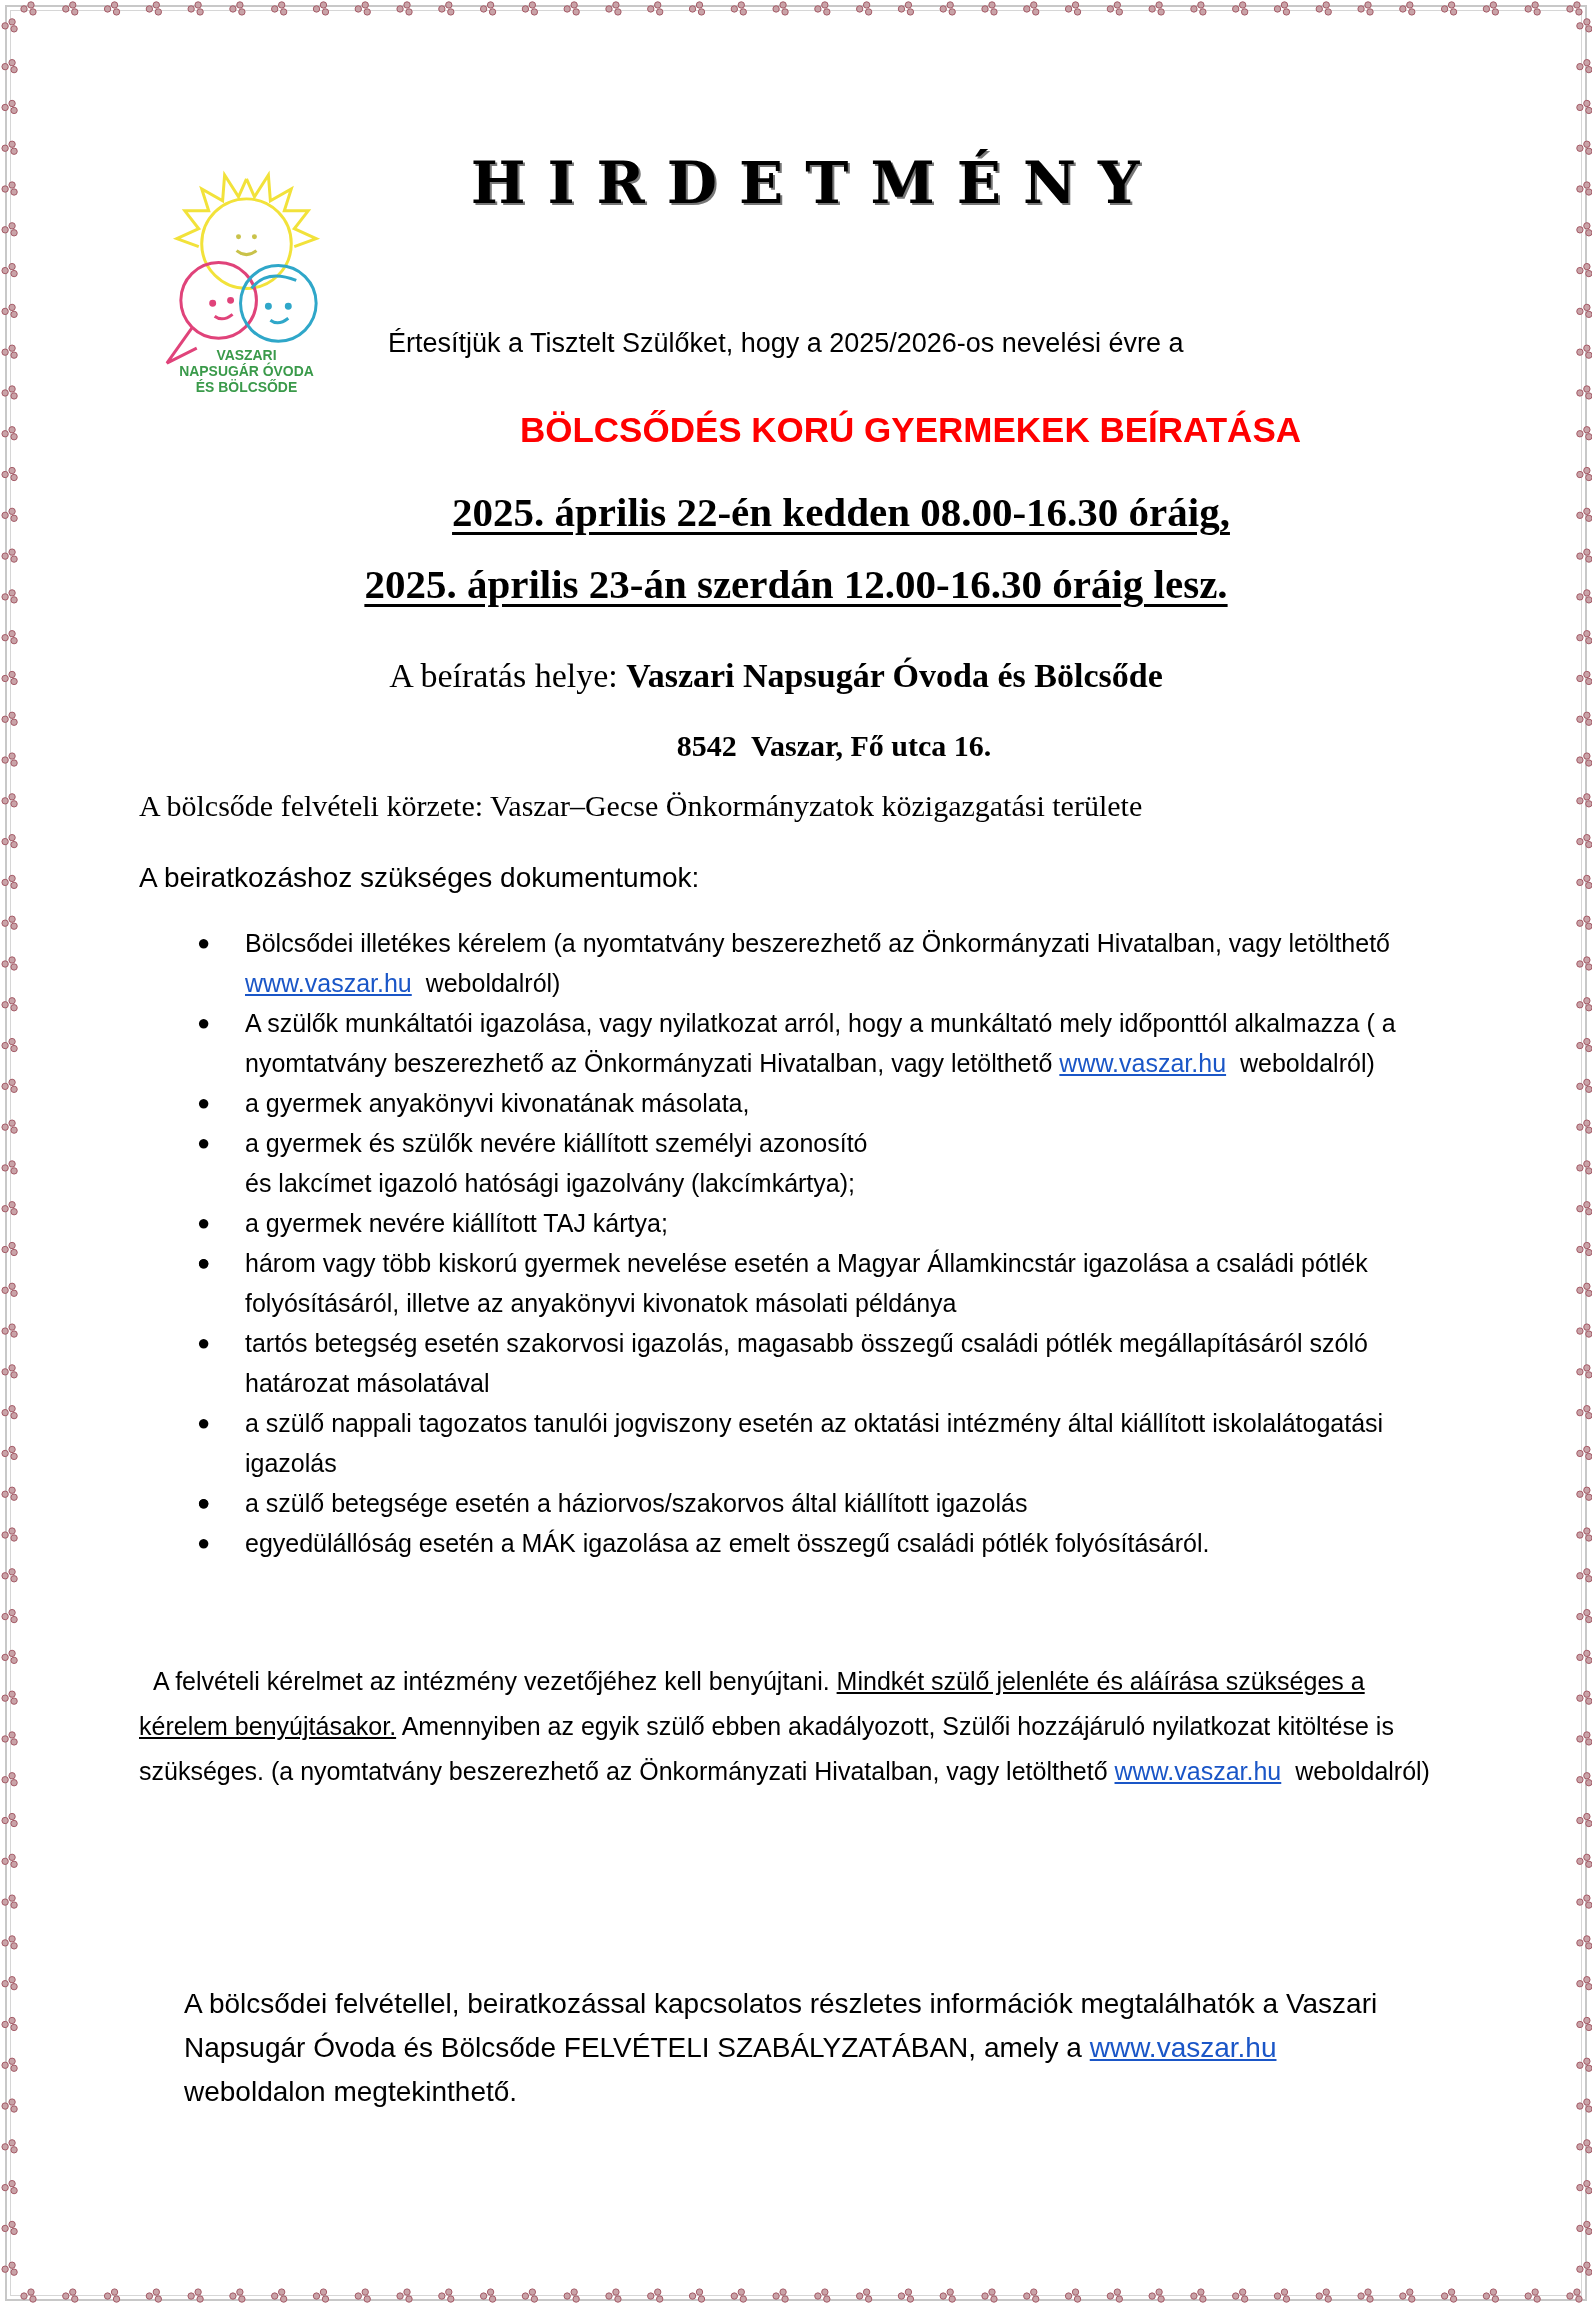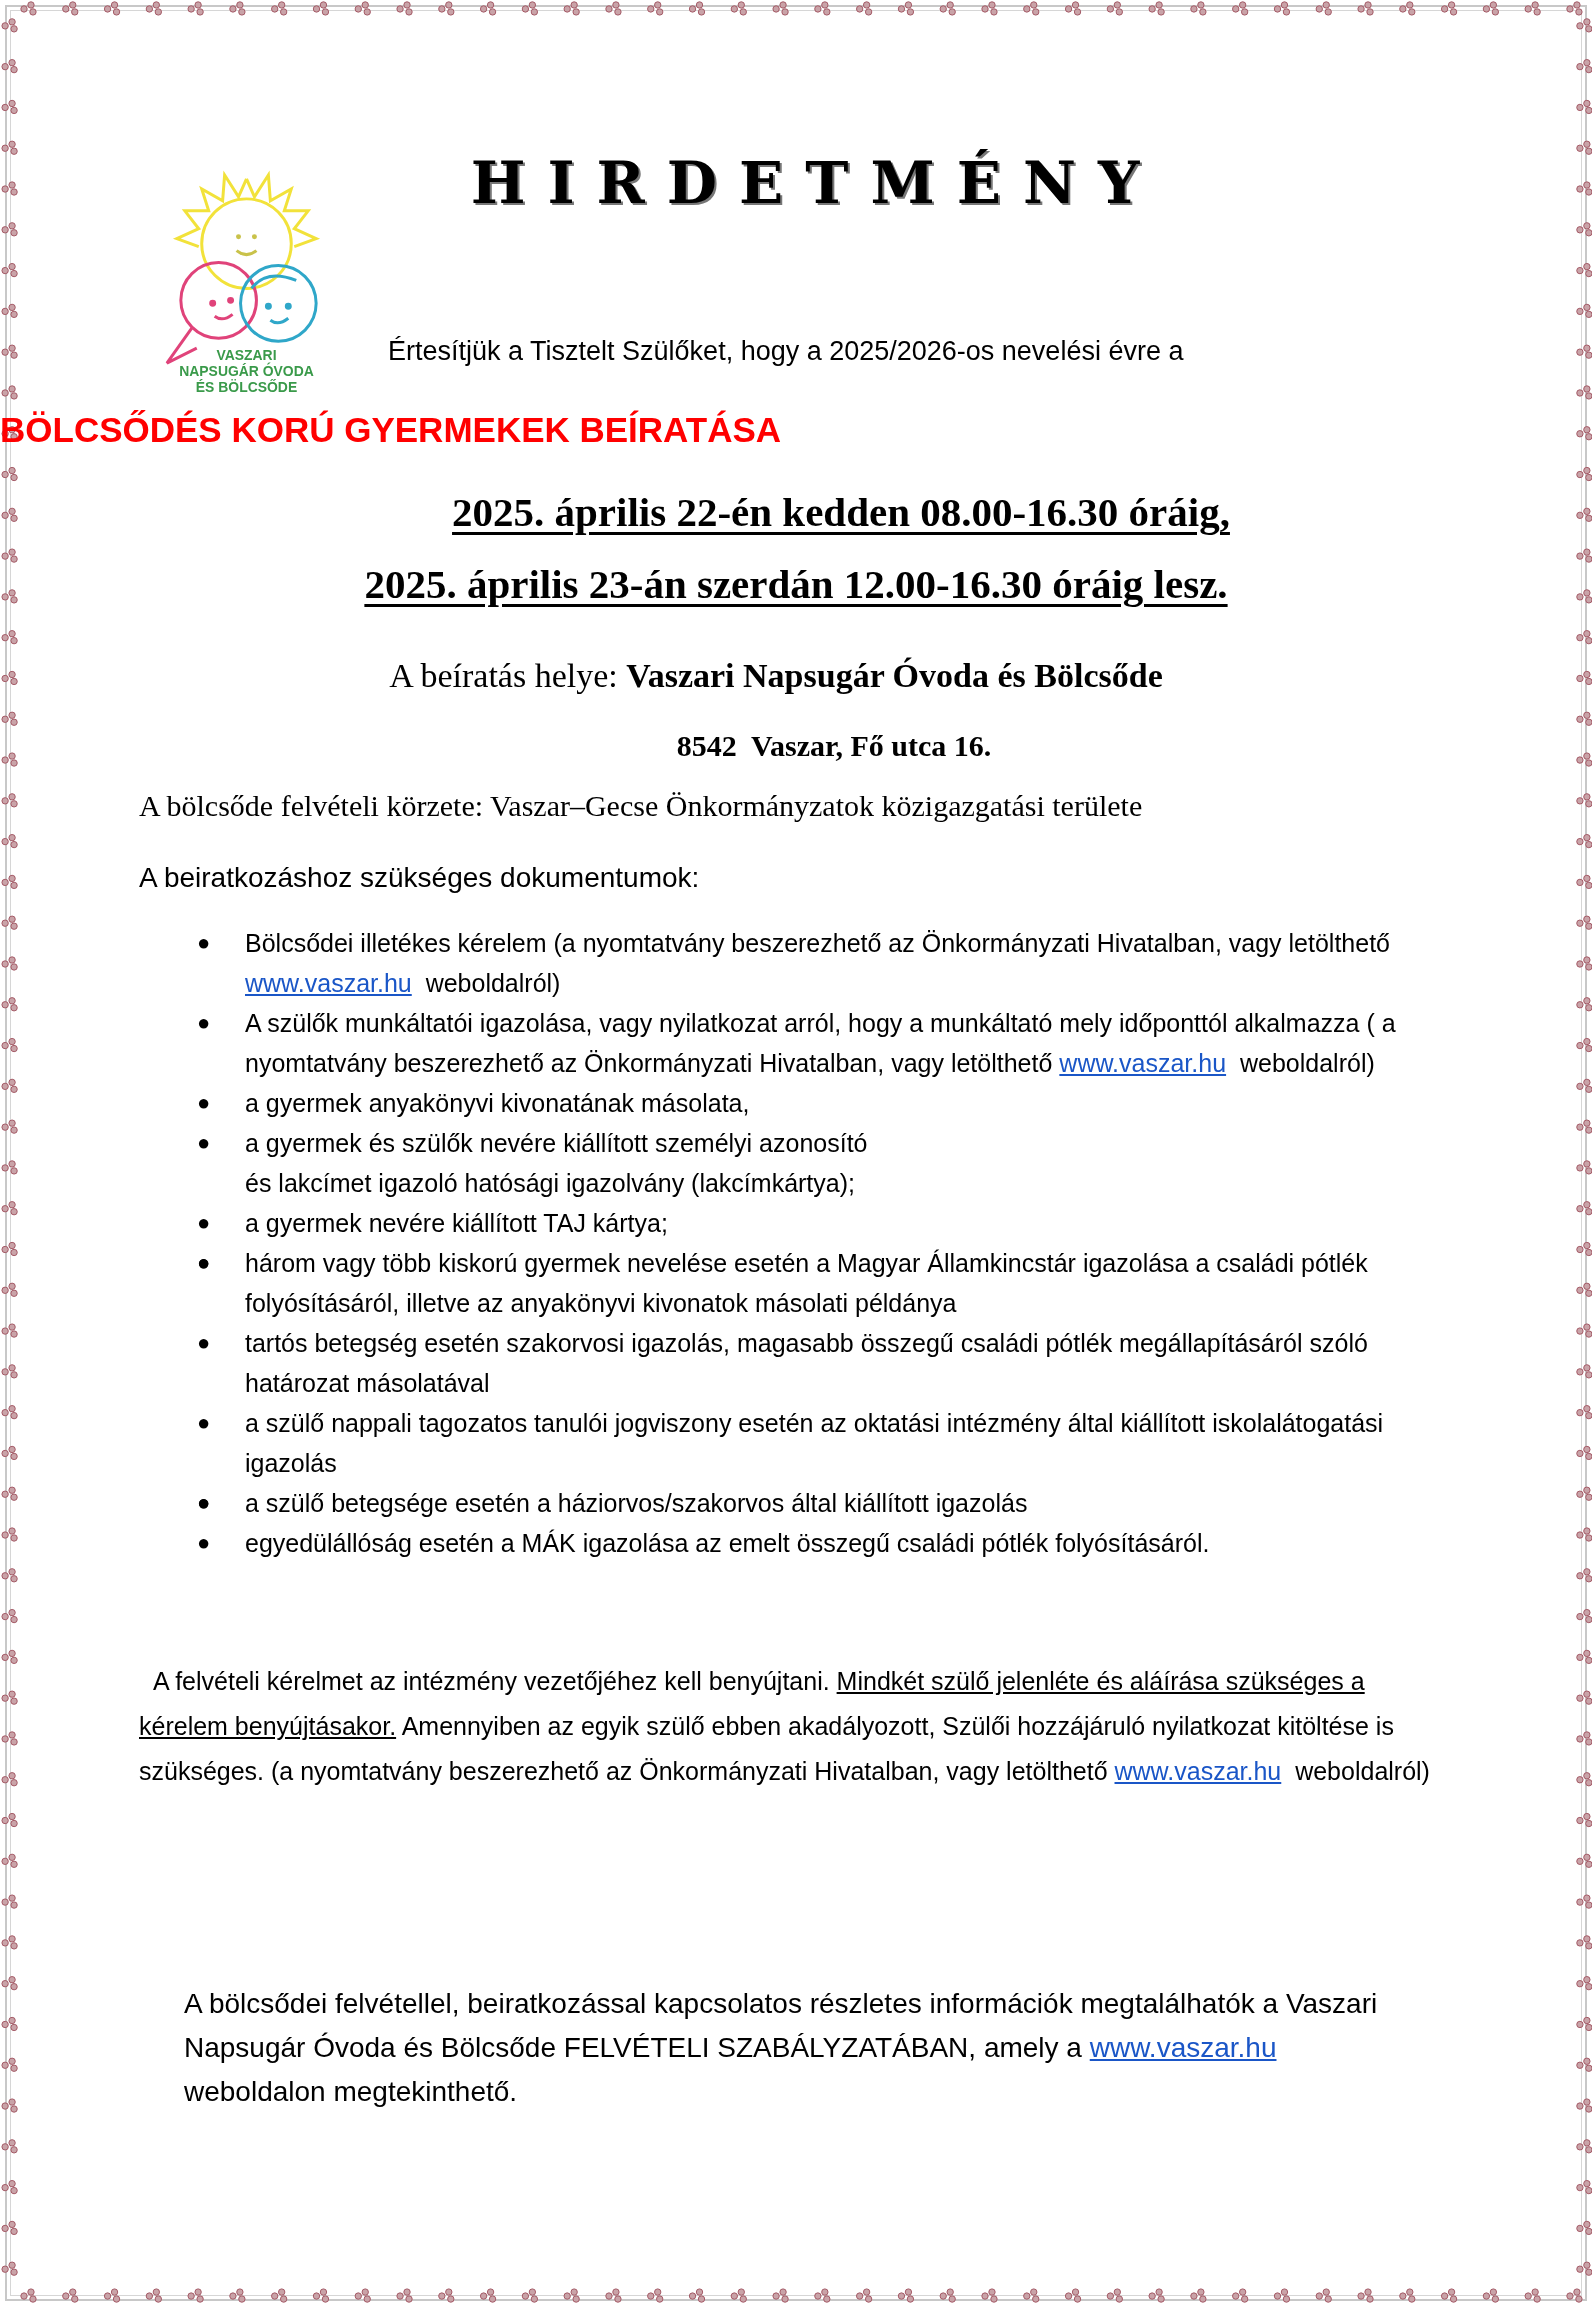--- a/index.html
+++ b/index.html
@@ -8,22 +8,22 @@
   
   .border-outer { position:absolute; left:5px; top:5px; right:5px; bottom:5px; border:2px solid #c8c8c8; }
   .border-inner { position:absolute; left:10px; top:10px; right:10px; bottom:10px; border:1px solid #d6d6d6; }
   .dots { position:absolute; left:0; top:0; width:1592px; height:2306px; pointer-events:none; }
 
   
   .logo { position:absolute; left:147px; top:149px; width:199px; height:249px; }
 
   .title { position:absolute; left:0; width:1592px; top:149px; text-align:center; font-family:"DejaVu Serif", serif; font-weight:bold; font-size:58px; letter-spacing:22px; padding-left:20px; color:#000; text-shadow:2px 2px 0 #777; }
 
-  .intro { position:absolute; left:388px; top:328px; font-size:27px; font-family:"Liberation Sans", sans-serif;margin-top:8px; }
-  .red-heading { position:absolute; left:0; width:1301px; top:410px; text-align:left; color:#ff0000; font-weight:bold; font-size:35px; letter-spacing:0px; }
+  .intro { position:absolute; left:388px; top:328px; font-size:27px; font-family:"Liberation Sans", sans-serif; }
+  .red-heading { position:absolute; left:0; width:1301px; top:410px; text-align:right; color:#ff0000; font-weight:bold; font-size:35px; letter-spacing:0px; }
   .date-line { position:absolute; left:0; width:1592px; text-align:center; font-family:"Liberation Serif", serif; font-weight:bold; font-size:41px; text-decoration:underline; text-decoration-thickness:3px; text-underline-offset:6px; }
   .date1 { top:488px; padding-left:45px; }
   .date2 { top:560px; padding-left:0px; }
   .place { position:absolute; left:0; width:1552px; top:657px; text-align:center; font-family:"Liberation Serif", serif; font-size:34px; padding-left:0px; }
   .place b { font-weight:bold; }
   .address { position:absolute; left:0; width:1592px; top:729px; text-align:center; font-family:"Liberation Serif", serif; font-weight:bold; font-size:30px; padding-left:38px; white-space:pre; }
   .district { position:absolute; left:139px; top:789px; font-family:"Liberation Serif", serif; font-size:30px; }
 
   .docs-heading { position:absolute; left:139px; top:862px; font-size:28px; font-weight:normal; }
 

